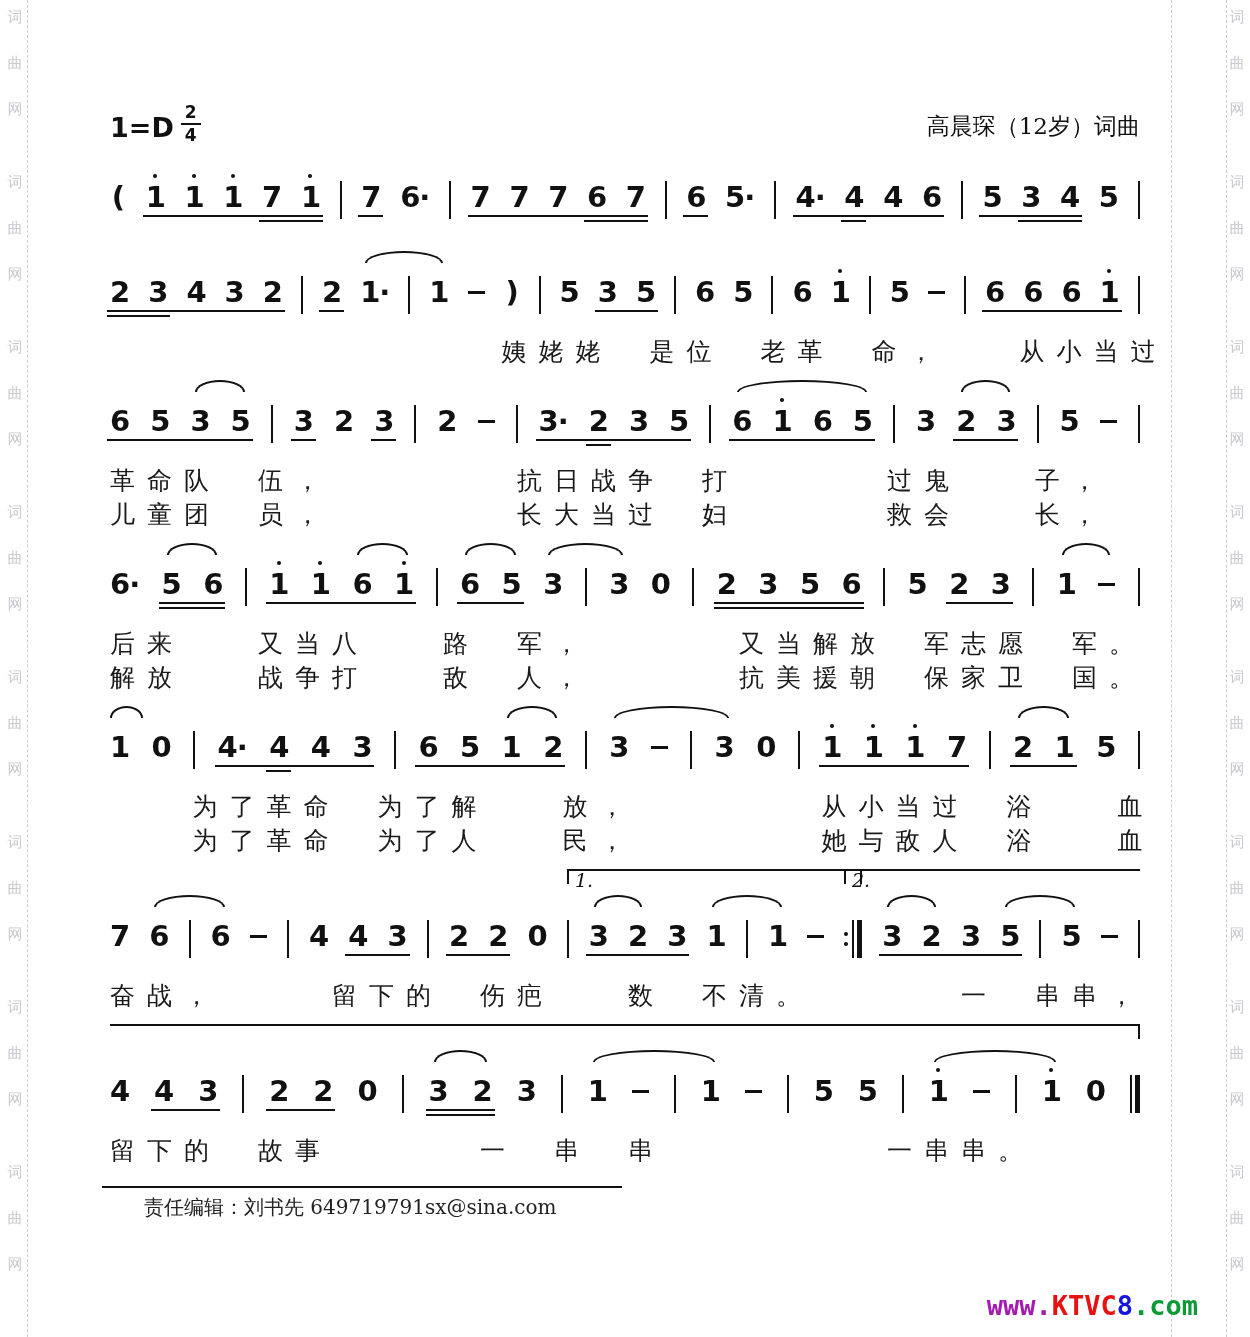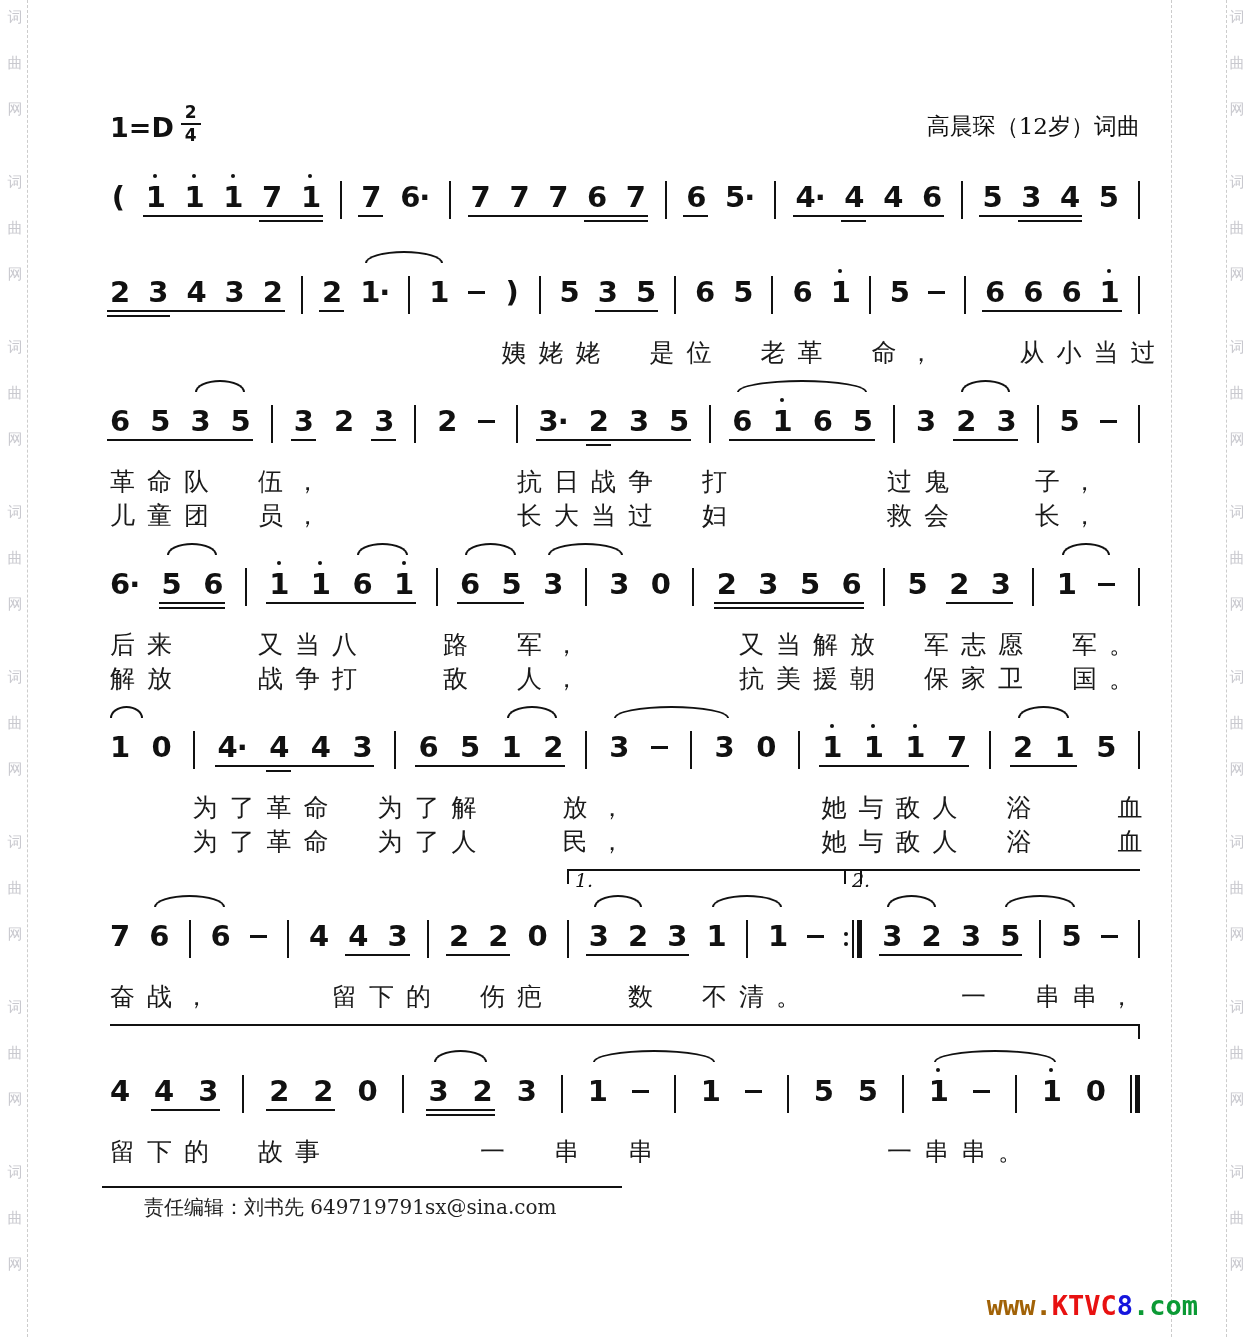--- a/index.html
+++ b/index.html
@@ -44,21 +44,21 @@
   .rd{width:4px;height:4px;border-radius:50%;background:#111;margin:3px 0;}
   .uline{position:absolute;height:2px;background:#111;}
   .arc{position:absolute;top:2px;height:12px;border:2px solid #111;border-bottom:none;
        border-radius:50% 50% 0 0 / 100% 100% 0 0;box-sizing:border-box;}
   .volta{position:absolute;top:2px;height:15px;border-top:2px solid #111;box-sizing:border-box;}
   .volta.dl{border-left:2px solid #111;}
   .volta.dr{border-right:2px solid #111;}
   .volta .vlabel{position:absolute;left:6px;top:0;font-family:"DejaVu Serif",serif;
                  font-style:italic;font-size:19px;line-height:1;}
   .lyrics-row{font-size:25px;letter-spacing:12px;line-height:34px;color:#1a1a1a;
-              font-family:Liberation Sans, sans-serif;white-space:nowrap;}
+              font-family:Liberation Serif, serif;white-space:nowrap;}
 
   
   .footer{margin-top:18px;}
   .footer-rule{width:520px;height:2px;background:#111;margin-left:-8px;}
   .footer-text{font-size:20px;padding:6px 0 0 34px;font-family:"DejaVu Serif",serif;color:#222;}
 
   
   .sitemark{position:absolute;right:52px;bottom:16px;font-family:"DejaVu Sans Mono",monospace;
             font-weight:700;font-size:27px;letter-spacing:0;}
 </style>
@@ -746,21 +746,21 @@
             <div class="uline" style="left: 105px; width: 159px; top: 61px;"></div>
             <div class="uline" style="left: 305px; width: 150px; top: 61px;"></div>
             <div class="uline" style="left: 709px; width: 150px; top: 61px;"></div>
             <div class="uline" style="left: 900px; width: 67px; top: 61px;"></div>
             <div class="uline" style="left: 156px; width: 25px; top: 66px;"></div>
             <div class="arc" style="left: 0px; width: 33px;"></div>
             <div class="arc" style="left: 397px; width: 50px;"></div>
             <div class="arc" style="left: 504px; width: 115px;"></div>
             <div class="arc" style="left: 908px; width: 51px;"></div>
           </div>
-          <div class="lyrics-row" style="padding-left: 8%;">为了革命　为了解　　放，　　　　　她与敌人　浴　　血</div>
+          <div class="lyrics-row" style="padding-left: 8%;">为了革命　为了解　　放，　　　　　从小当过　浴　　血</div>
           <div class="lyrics-row" style="padding-left: 8%;">为了革命　为了人　　民，　　　　　她与敌人　浴　　血</div>
         </div>
         <div class="score-line has-volta">
           <div class="notes-row">
             <div class="tok">
               <div class="top"></div>
               <div class="glyph">7</div>
             </div>
             <div class="tok">
               <div class="top"></div>
@@ -996,14 +996,14 @@
           <div class="volta dr" style="left: 0px; width: 1030px;"></div>
         </div>
       </div>
 
     <div class="footer">
       <div class="footer-rule"></div>
       <div class="footer-text">责任编辑：刘书先  649719791sx@sina.com</div>
     </div>
   </div>
 
-  <div class="sitemark"><span style="color: #a16207;">www.</span><span style="color: rgb(232, 17, 17);">KTVC</span><span style="color: rgb(21, 21, 221);">8</span><span style="color: rgb(11, 154, 53);">.</span><span style="color: rgb(11, 154, 53);">com</span></div>
+  <div class="sitemark"><span style="color: #a21caf;">www.</span><span style="color: rgb(232, 17, 17);">KTVC</span><span style="color: rgb(21, 21, 221);">8</span><span style="color: rgb(11, 154, 53);">.</span><span style="color: rgb(11, 154, 53);">com</span></div>
 </div>
 
 </body></html>

